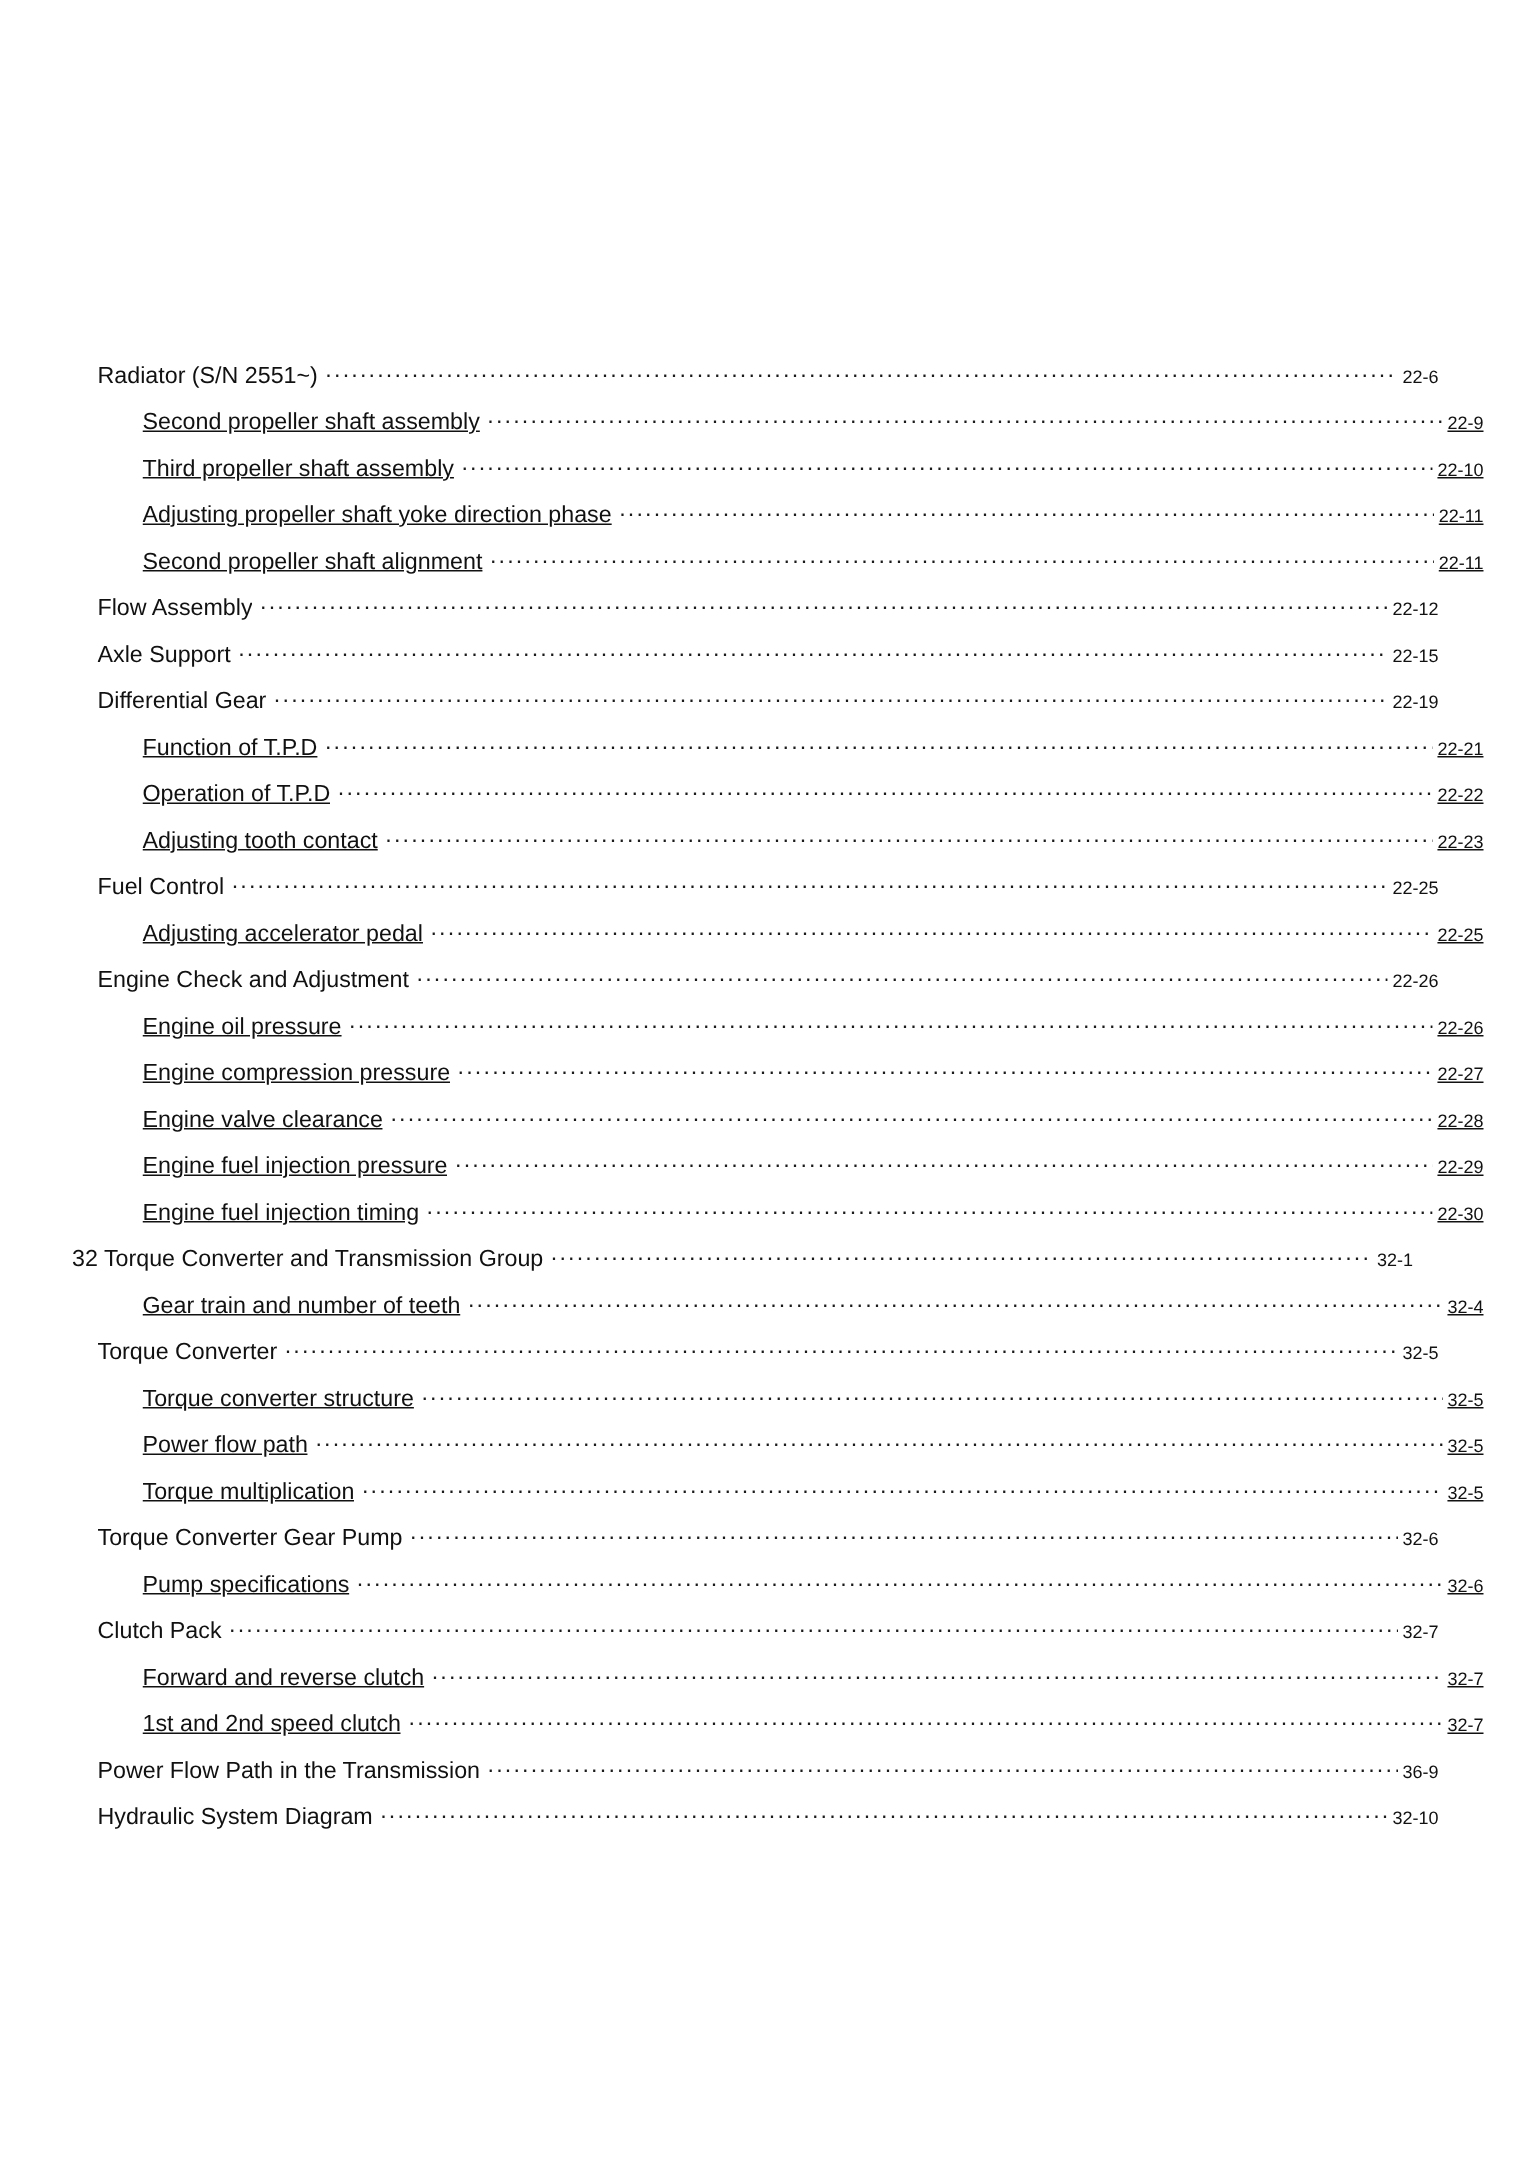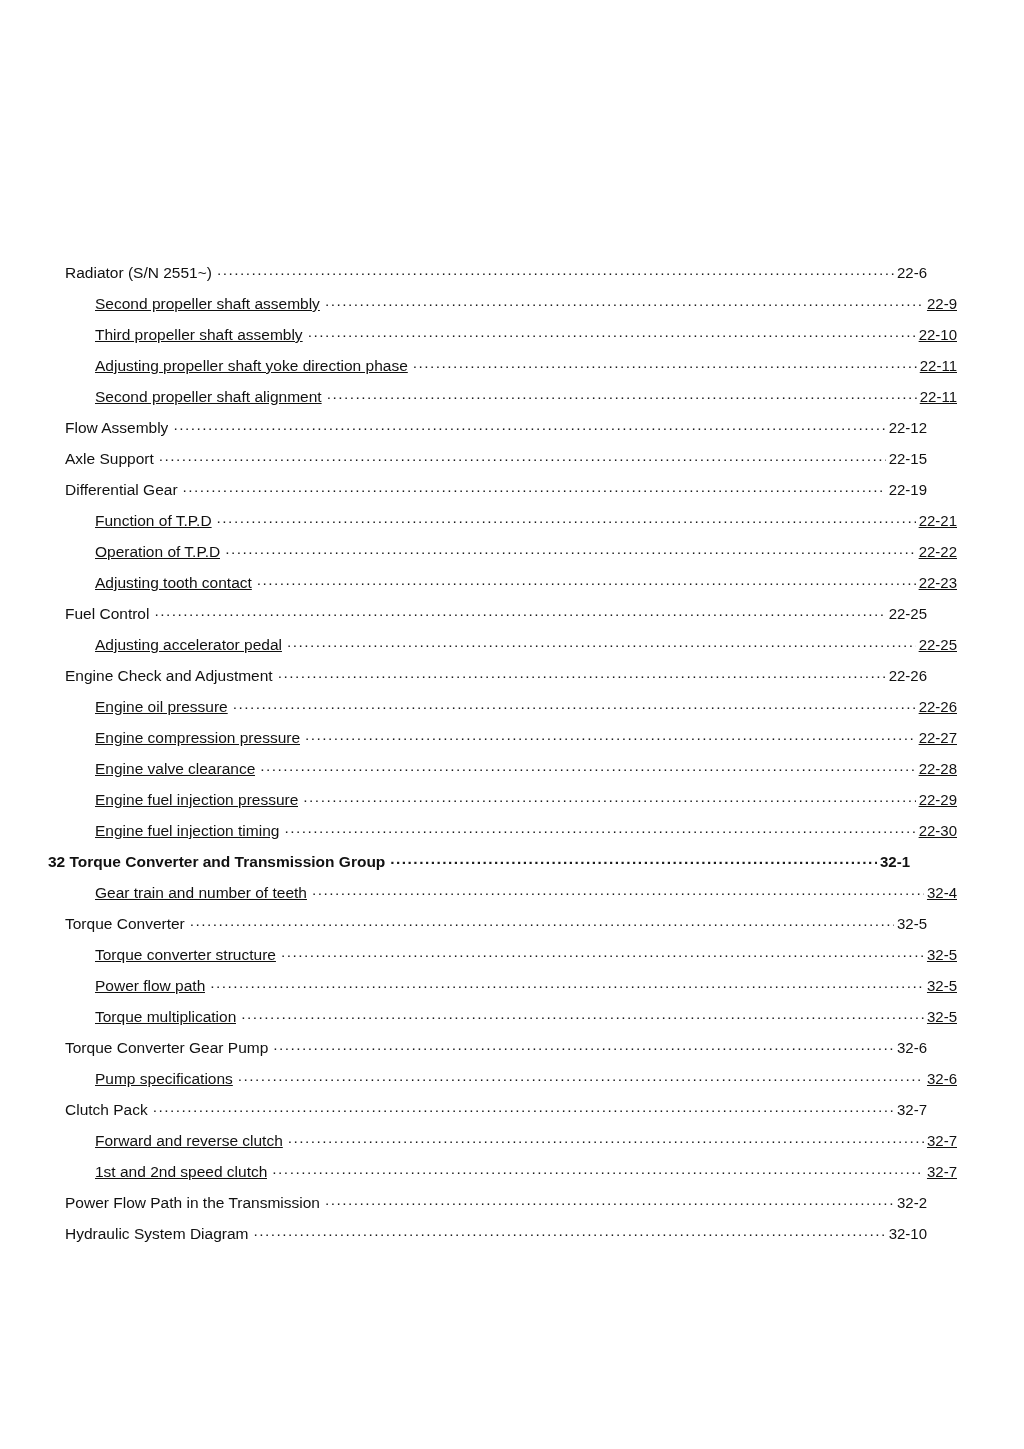--- a/index.html
+++ b/index.html
@@ -21,35 +21,35 @@
     height: 1449px;
     background: #ffffff;
     box-sizing: border-box;
     overflow: hidden;
   }
   .toc {
     position: absolute;
     left: 0;
     top: 235px;
     width: 1024px;
-    padding: 0 114px 0 48px;
+    padding: 0 82px 0 48px;
     box-sizing: border-box;
   }
   .toc-row {
     display: flex;
     align-items: baseline;
     width: 100%;
     height: 31px;
     font-size: 15.5px;
     line-height: 31px;
     white-space: nowrap;
     color: #111111;
   }
   
-  .toc-row.level-0 { padding-left: 0px; font-weight: bold; }
+  .toc-row.level-0 { padding-left: 0px; }
   .toc-row.level-1 { padding-left: 17px; }
   .toc-row.level-2 { padding-left: 47px; text-decoration: underline; }
 
   .toc-title {
     flex: 0 1 auto;
     overflow: hidden;
     text-overflow: clip;
   }
   .toc-leader {
     flex: 1 1 auto;
@@ -69,24 +69,23 @@
     letter-spacing: 1.45px;
     color: #1a1a1a;
     position: absolute;
     left: 0;
     bottom: 0.04em;
     white-space: nowrap;
   }
   .toc-page {
     flex: 0 0 auto;
     text-align: right;
-    font-size: 15px;
+    font-size: 12px;
     color: #111111;
     padding-left: 1px;
-    margin-top: 22px;
   }
 </style>
 </head>
 <body>
 
 <div class="page">
   <div class="toc" id="toc-list">
       <div class="toc-row level-1">
         <span class="toc-title">Radiator (S/N 2551~)</span>
         <span class="toc-leader"></span>
@@ -233,21 +232,21 @@
         <span class="toc-page">32-7</span>
       </div>
       <div class="toc-row level-2">
         <span class="toc-title">1st and 2nd speed clutch</span>
         <span class="toc-leader"></span>
         <span class="toc-page">32-7</span>
       </div>
       <div class="toc-row level-1">
         <span class="toc-title">Power Flow Path in the Transmission</span>
         <span class="toc-leader"></span>
-        <span class="toc-page">32-2</span>
+        <span class="toc-page">36-9</span>
       </div>
       <div class="toc-row level-1">
         <span class="toc-title">Hydraulic System Diagram</span>
         <span class="toc-leader"></span>
         <span class="toc-page">32-10</span>
       </div>
     </div>
 </div>
 
 </body></html>

